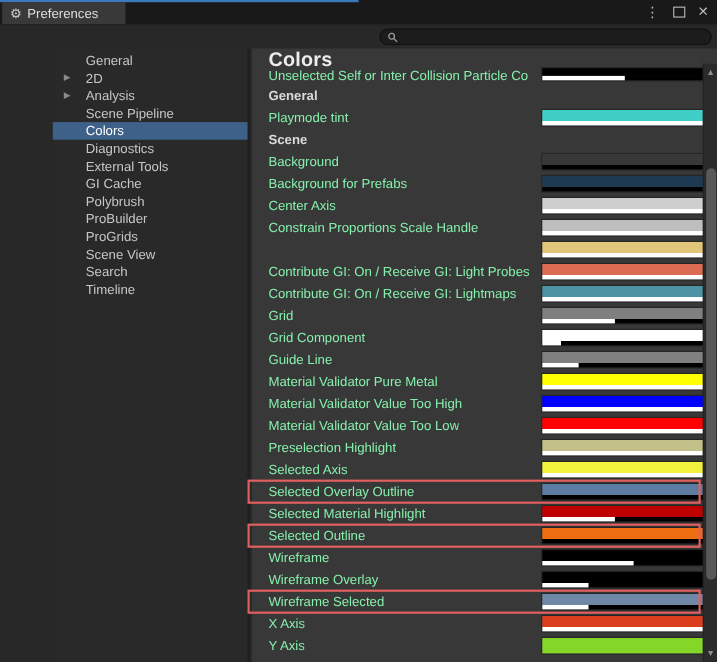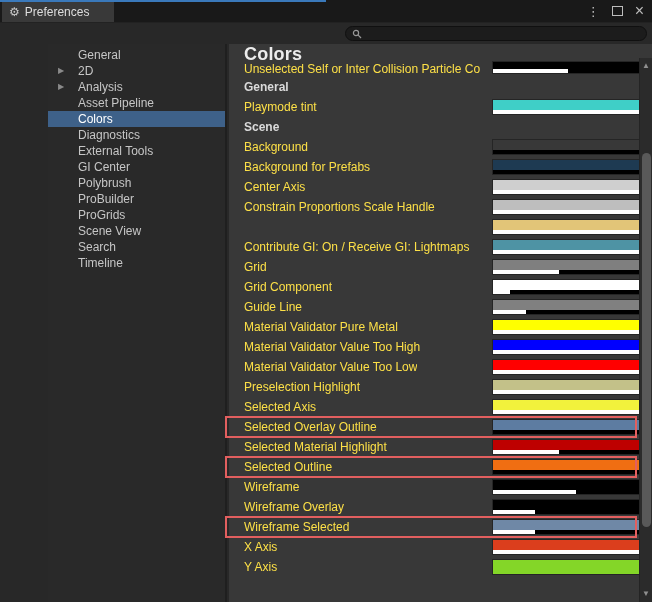--- a/index.html
+++ b/index.html
@@ -29,21 +29,21 @@
            border-right:2px solid #1f1f1f;padding-top:3px;box-sizing:border-box;}
   .sb-item{height:16px;line-height:16px;font-size:12px;position:relative;padding-left:30px;
            color:#c6c6c6;white-space:nowrap;cursor:default;}
   .sb-item .arrow{position:absolute;left:10px;top:0;font-size:8px;color:#8a8a8a;line-height:16px;}
   .sb-item.sel{background:#3e6189;color:#fff;}
   .main{position:absolute;left:181px;right:13px;top:0;bottom:0;background:#383838;}
   .title{position:absolute;left:15px;top:0;height:20px;line-height:20px;font-size:18px;
          font-weight:bold;color:#ececec;letter-spacing:.2px;}
   .rows{position:absolute;left:-5px;right:0;top:14px;bottom:0;overflow:hidden;}
   .row{position:relative;height:20px;}
-  .row .lbl{position:absolute;left:20px;top:0;line-height:20px;font-size:12px;color:#fde047;
+  .row .lbl{position:absolute;left:20px;top:0;line-height:20px;font-size:12px;color:#86efac;
             max-width:244px;white-space:nowrap;overflow:hidden;}
   .row.header .lbl{font-weight:bold;color:#dadada;}
   .sw{position:absolute;left:268px;width:168px;top:2px;height:16px;border:1px solid #252525;
       box-sizing:border-box;display:flex;flex-direction:column;cursor:default;}
   .sw .c{flex:1;}
   .sw .a{height:4px;background:#000;}
   .sw .a i{display:block;height:100%;background:#fff;}
   .eye{position:absolute;left:438px;width:20px;top:2px;height:16px;background:#3f3f3f;
        border:1px solid #2a2a2a;border-radius:3px;box-sizing:border-box;
        display:flex;align-items:center;justify-content:center;}
@@ -86,25 +86,25 @@
       </svg>
       <input placeholder="" style="">
     </div>
   </div>
 
   <div class="body">
     <div class="sidebar" id="sidebar">
         <div class="sb-item"><span class="arrow"></span><span>General</span></div>
         <div class="sb-item"><span class="arrow">▶</span><span>2D</span></div>
         <div class="sb-item"><span class="arrow">▶</span><span>Analysis</span></div>
-        <div class="sb-item"><span class="arrow"></span><span>Asset Pipeline</span></div>
+        <div class="sb-item"><span class="arrow"></span><span>Scene Pipeline</span></div>
         <div class="sb-item sel"><span class="arrow"></span><span>Colors</span></div>
         <div class="sb-item"><span class="arrow"></span><span>Diagnostics</span></div>
         <div class="sb-item"><span class="arrow"></span><span>External Tools</span></div>
-        <div class="sb-item"><span class="arrow"></span><span>GI Center</span></div>
+        <div class="sb-item"><span class="arrow"></span><span>GI Cache</span></div>
         <div class="sb-item"><span class="arrow"></span><span>Polybrush</span></div>
         <div class="sb-item"><span class="arrow"></span><span>ProBuilder</span></div>
         <div class="sb-item"><span class="arrow"></span><span>ProGrids</span></div>
         <div class="sb-item"><span class="arrow"></span><span>Scene View</span></div>
         <div class="sb-item"><span class="arrow"></span><span>Search</span></div>
         <div class="sb-item"><span class="arrow"></span><span>Timeline</span></div>
       </div>
 
     <div class="main">
       <div class="title">Colors</div>
@@ -207,20 +207,36 @@
               <svg width="13" height="13" viewBox="0 0 13 13">
                 <path d="M1.5 11.5 L6.3 6.7" stroke="#e6e6e6" stroke-width="1.4" stroke-linecap="round"></path>
                 <path d="M5.2 4.9 L8.1 7.8" stroke="#e6e6e6" stroke-width="2.6"></path>
                 <path d="M7.2 2.2 L10.8 5.8 L12.2 1.2 Z" fill="#e6e6e6"></path>
               </svg>
             </div>
           </div>
           <div class="row color">
             <div class="sw">
               <div class="c" style="background: rgb(226, 197, 120);"></div>
+              <div class="a">
+                <i style="width: 100%;"></i>
+              </div>
+            </div>
+            <div class="eye">
+              <svg width="13" height="13" viewBox="0 0 13 13">
+                <path d="M1.5 11.5 L6.3 6.7" stroke="#e6e6e6" stroke-width="1.4" stroke-linecap="round"></path>
+                <path d="M5.2 4.9 L8.1 7.8" stroke="#e6e6e6" stroke-width="2.6"></path>
+                <path d="M7.2 2.2 L10.8 5.8 L12.2 1.2 Z" fill="#e6e6e6"></path>
+              </svg>
+            </div>
+          </div>
+          <div class="row color">
+            <span class="lbl">Contribute GI: On / Receive GI: Light Probes</span>
+            <div class="sw">
+              <div class="c" style="background: rgb(219, 107, 82);"></div>
               <div class="a">
                 <i style="width: 100%;"></i>
               </div>
             </div>
             <div class="eye">
               <svg width="13" height="13" viewBox="0 0 13 13">
                 <path d="M1.5 11.5 L6.3 6.7" stroke="#e6e6e6" stroke-width="1.4" stroke-linecap="round"></path>
                 <path d="M5.2 4.9 L8.1 7.8" stroke="#e6e6e6" stroke-width="2.6"></path>
                 <path d="M7.2 2.2 L10.8 5.8 L12.2 1.2 Z" fill="#e6e6e6"></path>
               </svg>

